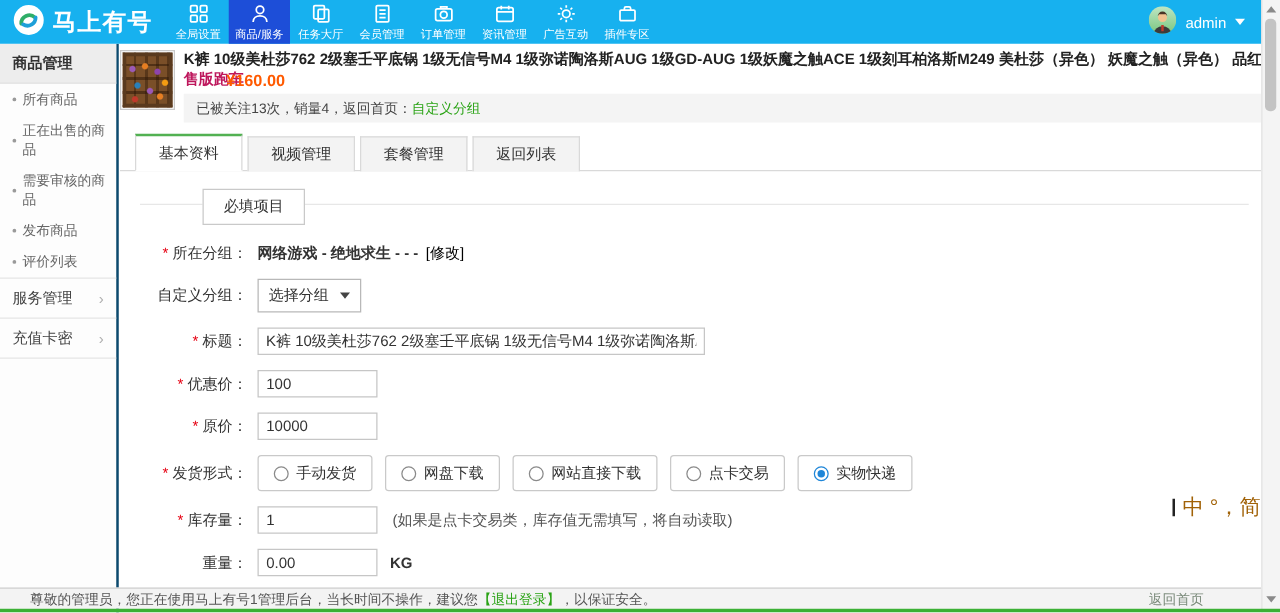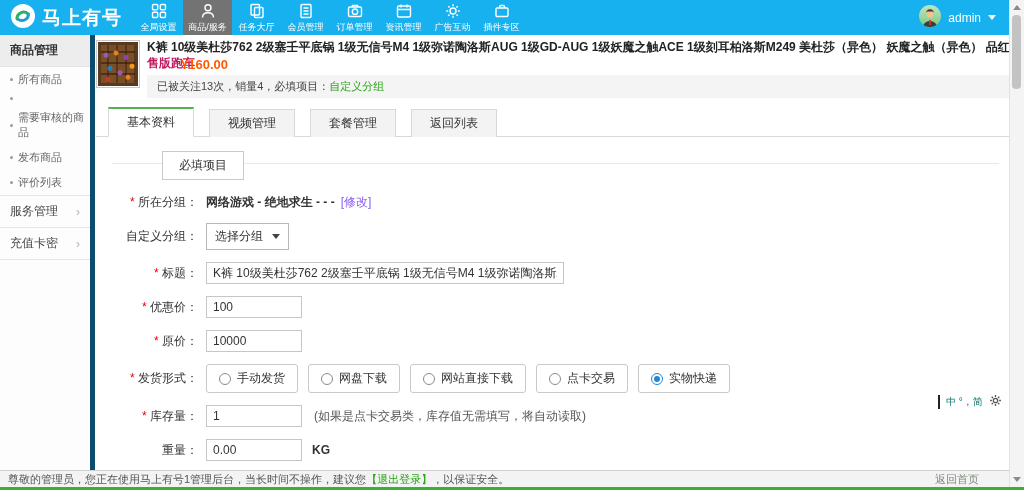--- a/index.html
+++ b/index.html
@@ -5,35 +5,35 @@
   * { margin:0; padding:0; box-sizing:border-box; }
   html,body { width:1024px; height:490px; overflow:hidden; }
   body { position:relative; background:#fff; font-family:"Liberation Sans","DejaVu Sans",sans-serif; font-size:12px; color:#333; }
 
   
   .header { position:absolute; left:0; top:0; width:1024px; height:35px; background:#17b1ef; display:flex; align-items:center; z-index:3; }
   .logo { display:flex; align-items:center; gap:6px; padding-left:10px; width:128px; cursor:pointer; }
   .logo-text { color:#fff; font-size:19px; font-weight:bold; letter-spacing:1px; white-space:nowrap; }
   .nav { display:flex; height:35px; margin-left:6px; }
   .navitem { width:49px; height:35px; display:flex; flex-direction:column; align-items:center; justify-content:center; gap:1px; cursor:pointer; }
-  .navitem.active { background:#737373; }
+  .navitem.active { background:#1d4ed8; }
   .navitem .nlabel { color:#fff; font-size:9px; white-space:nowrap; }
   .navitem svg { display:block; }
   .userbox { position:absolute; right:28px; top:0; height:35px; display:flex; align-items:center; gap:7px; cursor:pointer; }
   .uname { color:#fff; font-size:12px; }
   .dcaret { width:0; height:0; border-left:4px solid transparent; border-right:4px solid transparent; border-top:5px solid #fff; }
 
   
   .scrollbar { position:absolute; right:0; top:0; width:15px; height:490px; background:#f4f4f4; border-left:1px solid #e2e2e2; z-index:9; }
   .sb-up { position:absolute; top:5px; left:3px; width:0; height:0; border-left:4px solid transparent; border-right:4px solid transparent; border-bottom:5px solid #8a8a8a; }
   .sb-thumb { position:absolute; top:15px; left:2px; width:9px; height:74px; background:#c3c3c3; border-radius:4px; }
   .sb-down { position:absolute; bottom:8px; left:3px; width:0; height:0; border-left:4px solid transparent; border-right:4px solid transparent; border-top:5px solid #8a8a8a; }
 
   
-  .sidebar { position:absolute; left:0; top:35px; width:95px; height:455px; background:#fdfdfd; border-right:5px solid #0c4a6e; z-index:2; }
+  .sidebar { position:absolute; left:0; top:35px; width:95px; height:455px; background:#fdfdfd; border-right:2px solid #0c4a6e; z-index:2; }
   .side-title { background:#ededed; font-weight:bold; font-size:12px; color:#333; padding:7px 10px; border-bottom:1px solid #e2e2e2; cursor:pointer; }
   .side-item { display:flex; align-items:center; gap:5px; padding:5px 4px 5px 10px; font-size:11px; color:#666; cursor:pointer; }
   .dot { width:3px; height:3px; border-radius:50%; background:#9a9a9a; flex-shrink:0; }
   .side-sec { display:flex; align-items:center; justify-content:space-between; padding:7px 10px; font-size:12px; color:#444; border-top:1px solid #e5e5e5; cursor:pointer; }
   .side-sec:last-child { border-bottom:1px solid #e5e5e5; }
   .chev { color:#b0b0b0; font-size:12px; }
 
   
   .main { position:absolute; left:96px; top:35px; width:913px; }
   .prod-head { display:flex; gap:7px; padding-top:5px; }
@@ -54,53 +54,53 @@
     box-shadow: inset 0 0 0 3px #5a3a1e; }
   .titlewrap { flex:1; min-width:0; }
   .tline1 { font-weight:bold; font-size:12px; color:#222; white-space:nowrap; overflow:hidden; line-height:15px; }
   .tline2row { position:relative; height:17px; line-height:16px; }
   .tline2 { font-weight:bold; font-size:12px; color:#be185d; }
   .price { position:absolute; left:34px; top:2px; color:#ff5a00; font-weight:bold; font-size:13px; }
   .stats { margin-top:3px; background:#f4f4f4; padding:4px 10px; font-size:11px; color:#444; }
   .stat-ok { color:#2aa315; }
 
   
-  .tabs { margin-top:9px; padding-left:12px; display:flex; gap:15px; align-items:flex-end; border-bottom:1px solid #d9d9d9; }
+  .tabs { margin-top:9px; padding-left:12px; display:flex; gap:4px; align-items:flex-end; border-bottom:1px solid #d9d9d9; }
   .tab { padding:5px 18px; font-size:12px; color:#333; background:#f3f3f3; border:1px solid #d9d9d9; border-bottom:none; margin-bottom:-1px; cursor:pointer; }
   .tab.active { background:#fff; border-top:2px solid #52b152; border-bottom:1px solid #fff; }
 
   
   .form { padding:22px 10px 0 16px; }
   .sectionbar { position:relative; border-top:1px solid #e7e7e7; margin:4px 0 30px; }
   .legend { position:absolute; left:50px; top:-13px; background:#fff; border:1px solid #c9c9c9; padding:5px 16px; font-weight:normal; font-size:12px; color:#333; }
   .frow { display:flex; align-items:center; margin-bottom:12px; font-size:12px; color:#333; }
   .flabel { width:86px; text-align:right; margin-right:8px; flex-shrink:0; }
   .required::before { content:"* "; color:#e60012; }
   .gval { font-weight:bold; }
-  .editlink { color:#8b5cf6; margin-left:6px; cursor:pointer; }
+  .editlink { color:#000000; margin-left:6px; cursor:pointer; }
   .tin { height:22px; border:1px solid #c6c6c6; padding:1px 6px; font-size:12px; color:#333; font-family:inherit; background:#fff; }
   .w-small { width:96px; }
   .w-title { width:358px; }
   .selbox { display:inline-flex; align-items:center; gap:9px; border:1px solid #b8b8b8; padding:4px 8px; background:#fff; cursor:pointer; }
   .scaret { width:0; height:0; border-left:4px solid transparent; border-right:4px solid transparent; border-top:5px solid #444; }
   .pill { display:inline-flex; align-items:center; border:1px solid #c9c9c9; border-radius:3px; padding:5px 12px; margin-right:10px; background:#fff; cursor:pointer; }
   .rdot { width:12px; height:12px; border-radius:50%; border:1px solid #8a8a8a; margin-right:6px; position:relative; background:#fff; flex-shrink:0; }
   .pill.sel .rdot { border-color:#1f86d8; }
   .pill.sel .rdot::after { content:""; position:absolute; left:2px; top:2px; width:6px; height:6px; border-radius:50%; background:#1f86d8; }
   .hint-red { color:#e60012; margin-left:14px; }
   .hint-gray { color:#555; margin-left:12px; }
   .unit { margin-left:10px; font-weight:bold; }
 
   
   .ime { position:absolute; left:938px; top:394px; display:flex; align-items:center; gap:6px; z-index:4; }
   .caret-line { width:2px; height:14px; background:#222; }
-  .ime-text { font-size:10px; color:#0f766e; white-space:nowrap; }
-
-  
-  .footer { position:absolute; left:0; bottom:3px; width:1009px; height:17px; background:#f3f3f3; border-top:1px solid #d0d0d0; display:flex; align-items:center; padding:0 8px; font-size:11px; color:#555; z-index:5; }
+  .ime-text { font-size:17px; color:#a16207; white-space:nowrap; }
+
+  
+  .footer { position:absolute; left:0; bottom:3px; width:1009px; height:17px; background:#f3f3f3; border-top:1px solid #d0d0d0; display:flex; align-items:center; padding:0 24px; font-size:11px; color:#555; z-index:5; }
   .flogout { color:#2aa315; cursor:pointer; }
   .fhome { margin-left:auto; color:#7a8a7a; cursor:pointer; padding-right:22px; }
   .greenline { position:absolute; left:0; bottom:0; width:1024px; height:3px; background:#3cb035; z-index:10; }
 </style>
 </head>
 <body>
 
 <div class="header">
   <div class="logo">
     <span>
@@ -216,20 +216,21 @@
 </div>
 
 <div class="sidebar">
   <div class="side-title">商品管理</div>
   <div class="side-item">
       <span class="dot"></span>
       <span>所有商品</span>
     </div>
   <div class="side-item">
       <span class="dot"></span>
+      <span>正在出售的商品</span>
     </div>
   <div class="side-item">
       <span class="dot"></span>
       <span>需要审核的商品</span>
     </div>
   <div class="side-item">
       <span class="dot"></span>
       <span>发布商品</span>
     </div>
   <div class="side-item">
@@ -252,21 +253,21 @@
     <div class="thumb">
         <div class="thumbart"></div>
       </div>
     <div class="titlewrap">
       <div class="tline1">K裤 10级美杜莎762 2级塞壬平底锅 1级无信号M4 1级弥诺陶洛斯AUG 1级GD-AUG 1级妖魔之触ACE 1级刻耳柏洛斯M249 美杜莎（异色） 妖魔之触（异色） 品红色烟雾弹 蓝色魔法迷雾-M79 1张图纸 3500聚合物 布加迪零</div>
       <div class="tline2row">
         <span class="tline2">售版跑车</span>
         <span class="price">¥160.00</span>
       </div>
       <div class="stats">
-        <span>已被关注13次，销量4，必填项目：</span><span class="stat-ok">自定义分组</span>
+        <span>已被关注13次，销量4，返回首页：</span><span class="stat-ok">自定义分组</span>
       </div>
     </div>
   </div>
 
   <div class="tabs">
     <div class="tab active">基本资料</div>
     <div class="tab">视频管理</div>
     <div class="tab">套餐管理</div>
     <div class="tab">返回列表</div>
   </div>

